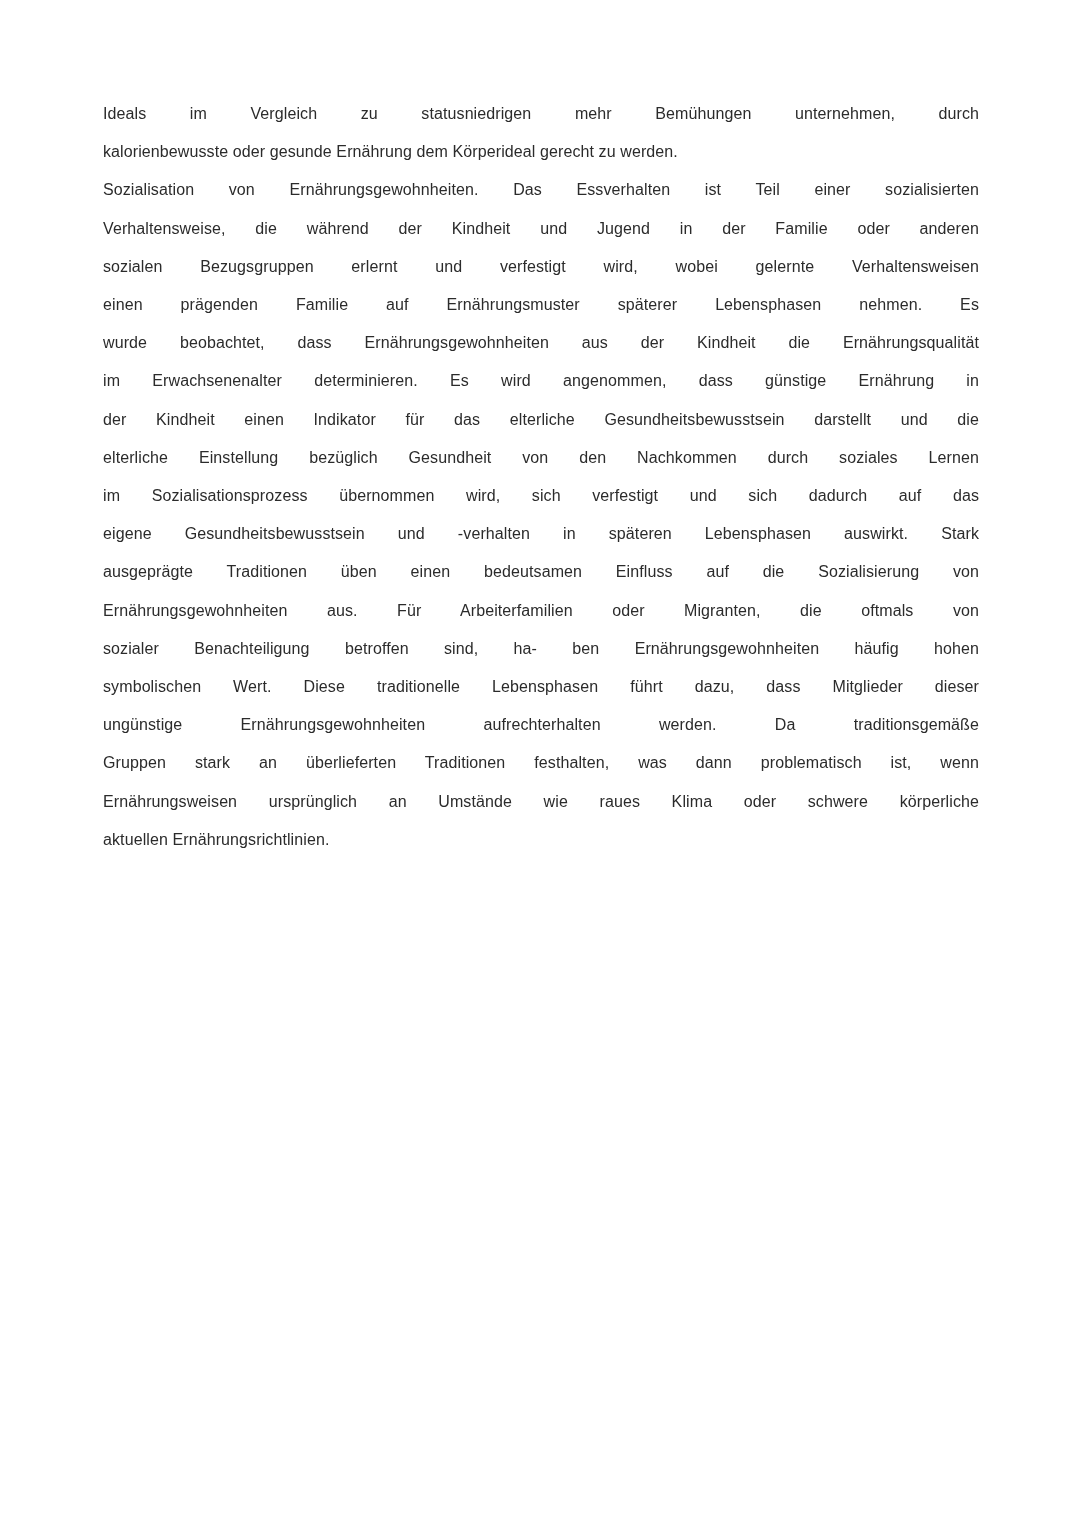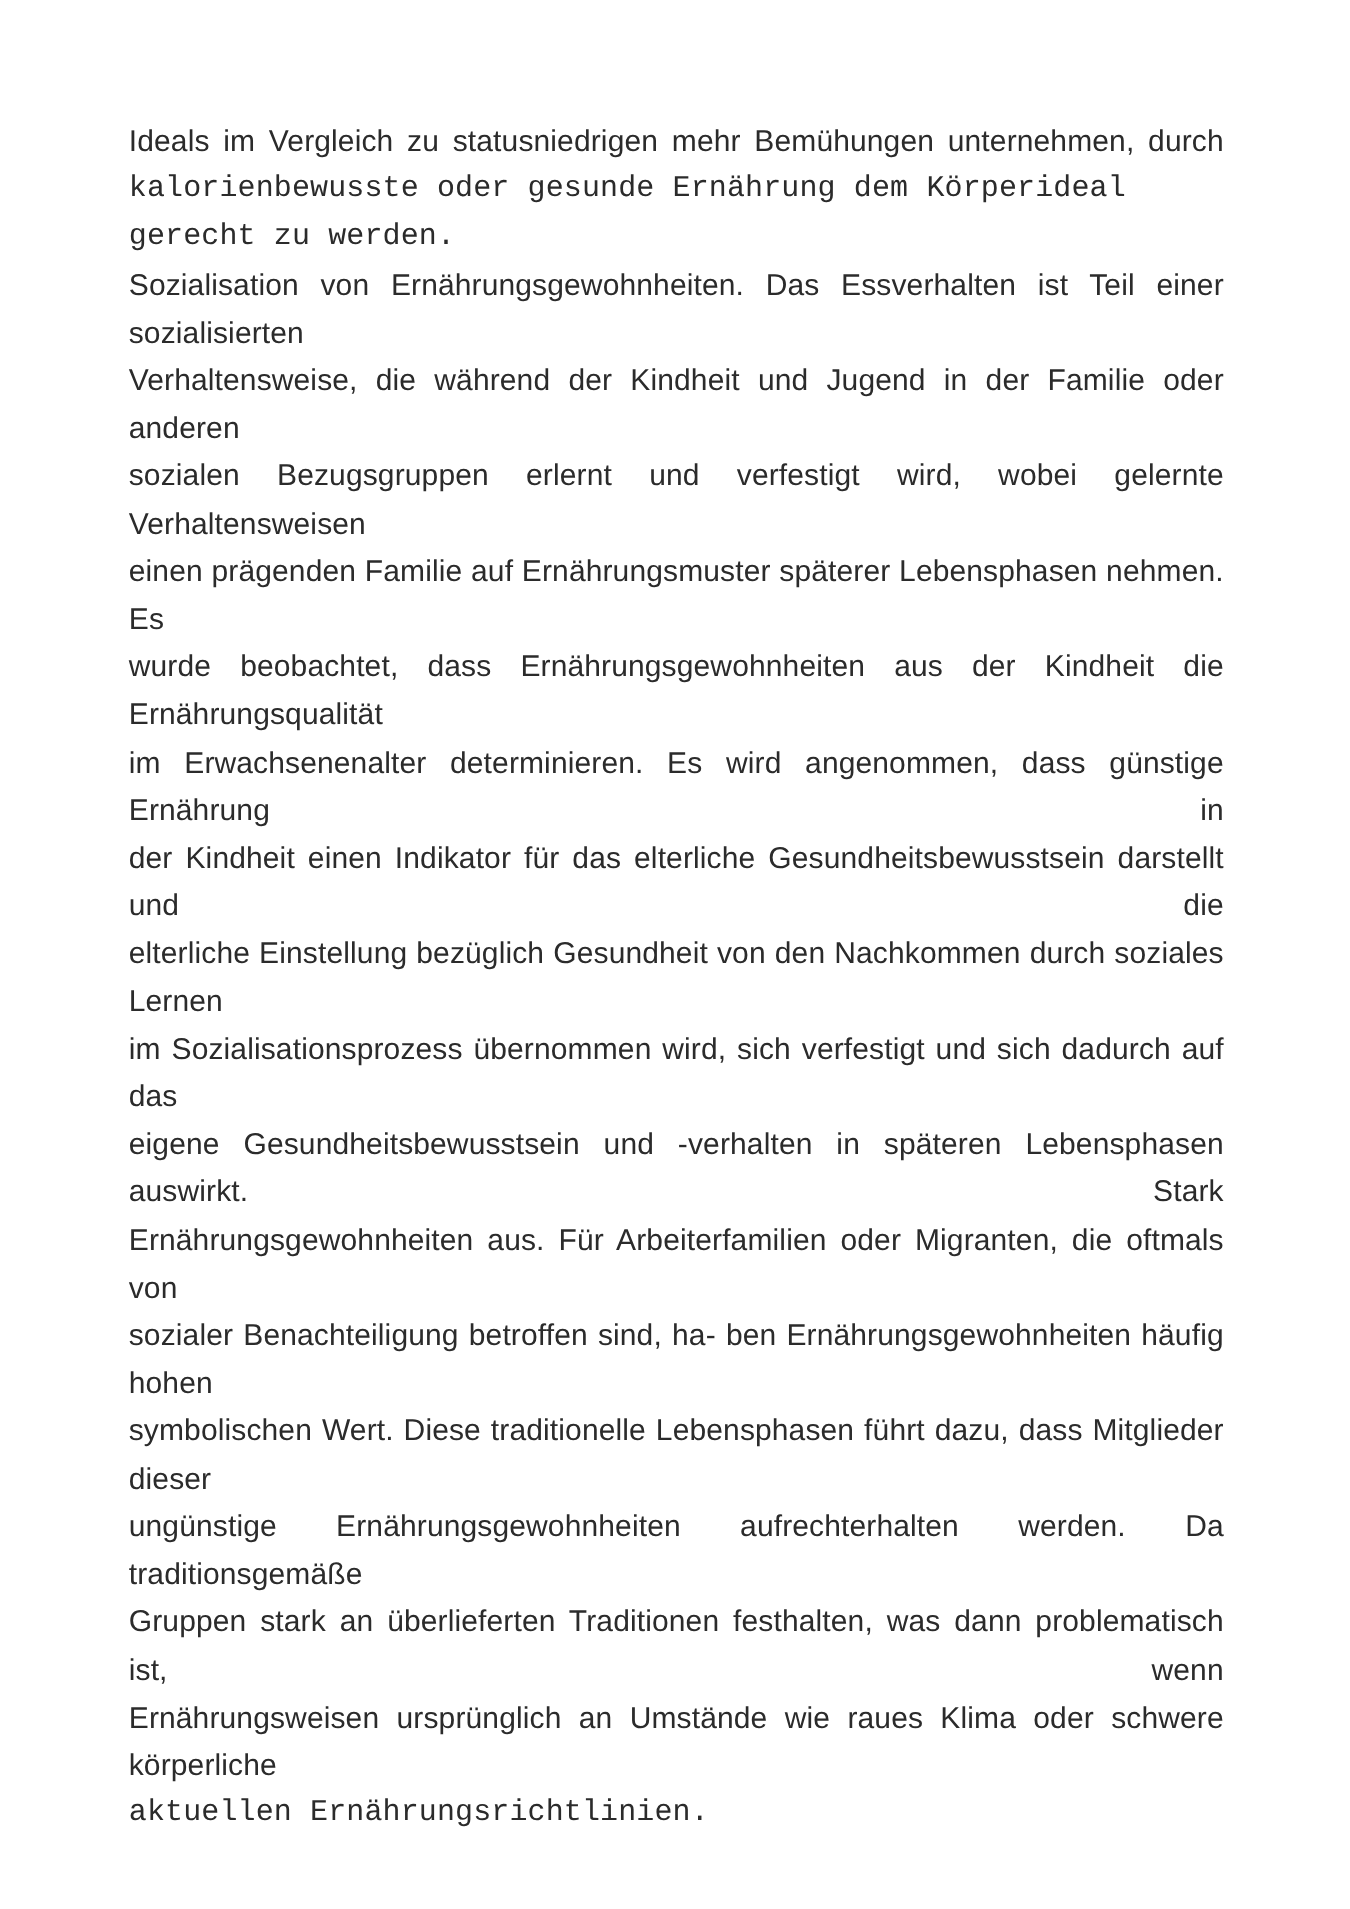--- a/index.html
+++ b/index.html
@@ -13,53 +13,53 @@
     height: 1527px;
     background: #ffffff;
     overflow: hidden;
     font-family: "Liberation Sans", sans-serif;
   }
   .text-block {
     position: absolute;
     left: 103px;
     top: 95px;
     width: 876px;
-    font-size: 24px;
+    font-size: 16px;
     line-height: 38.2px;
     color: #2b2b2b;
     font-weight: 400;
     letter-spacing: 0.1px;
   }
   .line {
     text-align: justify;
     text-align-last: justify;
   }
   .line.para-end {
     text-align: left;
     text-align-last: left;
-    font-family: Liberation Mono, monospace;
   }
 </style>
 </head>
 <body>
 
 <div class="page">
   <div class="text-block" id="text-block">
       <div class="line">Ideals im Vergleich zu statusniedrigen mehr Bemühungen unternehmen, durch</div>
       <div class="line para-end">kalorienbewusste oder gesunde Ernährung dem Körperideal gerecht zu werden.</div>
       <div class="line">Sozialisation von Ernährungsgewohnheiten. Das Essverhalten ist Teil einer sozialisierten</div>
       <div class="line">Verhaltensweise, die während der Kindheit und Jugend in der Familie oder anderen</div>
       <div class="line">sozialen Bezugsgruppen erlernt und verfestigt wird, wobei gelernte Verhaltensweisen</div>
       <div class="line">einen prägenden Familie auf Ernährungsmuster späterer Lebensphasen nehmen. Es</div>
       <div class="line">wurde beobachtet, dass Ernährungsgewohnheiten aus der Kindheit die Ernährungsqualität</div>
       <div class="line">im Erwachsenenalter determinieren. Es wird angenommen, dass günstige Ernährung in</div>
       <div class="line">der Kindheit einen Indikator für das elterliche Gesundheitsbewusstsein darstellt und die</div>
       <div class="line">elterliche Einstellung bezüglich Gesundheit von den Nachkommen durch soziales Lernen</div>
       <div class="line">im Sozialisationsprozess übernommen wird, sich verfestigt und sich dadurch auf das</div>
       <div class="line">eigene Gesundheitsbewusstsein und -verhalten in späteren Lebensphasen auswirkt. Stark</div>
+      <div class="line">ausgeprägte Traditionen üben einen bedeutsamen Einfluss auf die Sozialisierung von</div>
       <div class="line">Ernährungsgewohnheiten aus. Für Arbeiterfamilien oder Migranten, die oftmals von</div>
       <div class="line">sozialer Benachteiligung betroffen sind, ha- ben Ernährungsgewohnheiten häufig hohen</div>
       <div class="line">symbolischen Wert. Diese traditionelle Lebensphasen führt dazu, dass Mitglieder dieser</div>
       <div class="line">ungünstige Ernährungsgewohnheiten aufrechterhalten werden. Da traditionsgemäße</div>
       <div class="line">Gruppen stark an überlieferten Traditionen festhalten, was dann problematisch ist, wenn</div>
       <div class="line">Ernährungsweisen ursprünglich an Umstände wie raues Klima oder schwere körperliche</div>
       <div class="line para-end">aktuellen Ernährungsrichtlinien.</div>
     </div>
 </div>
 

